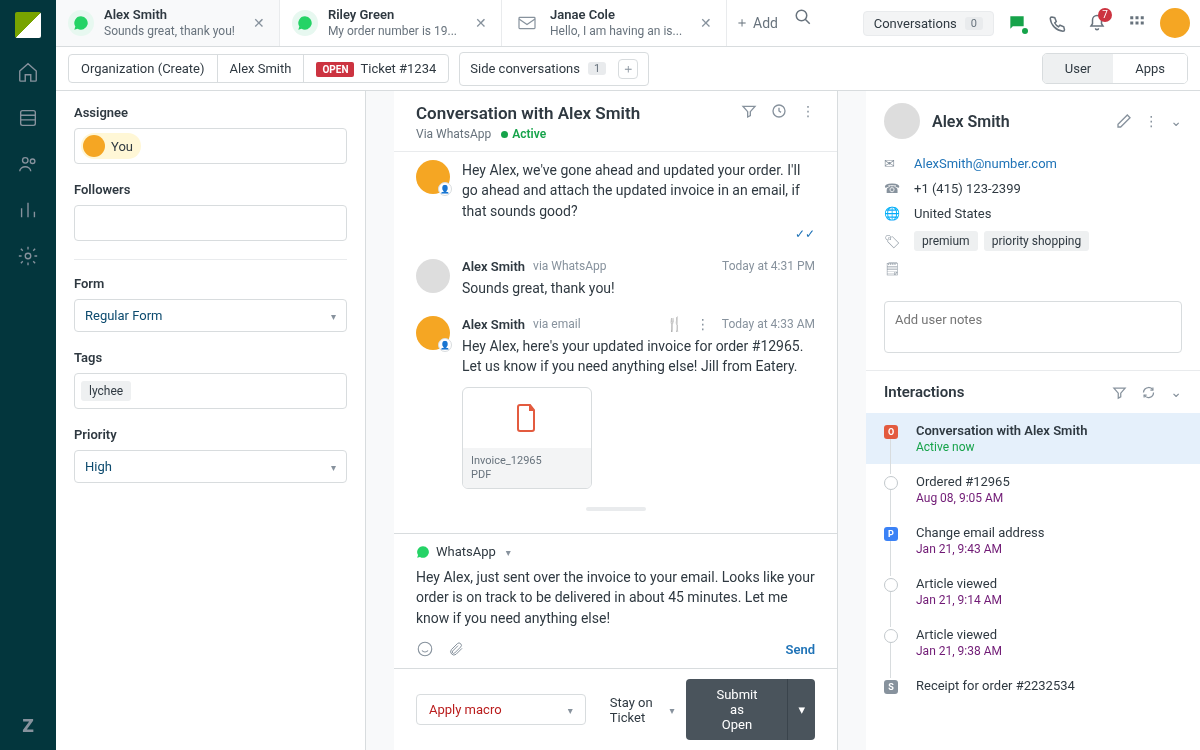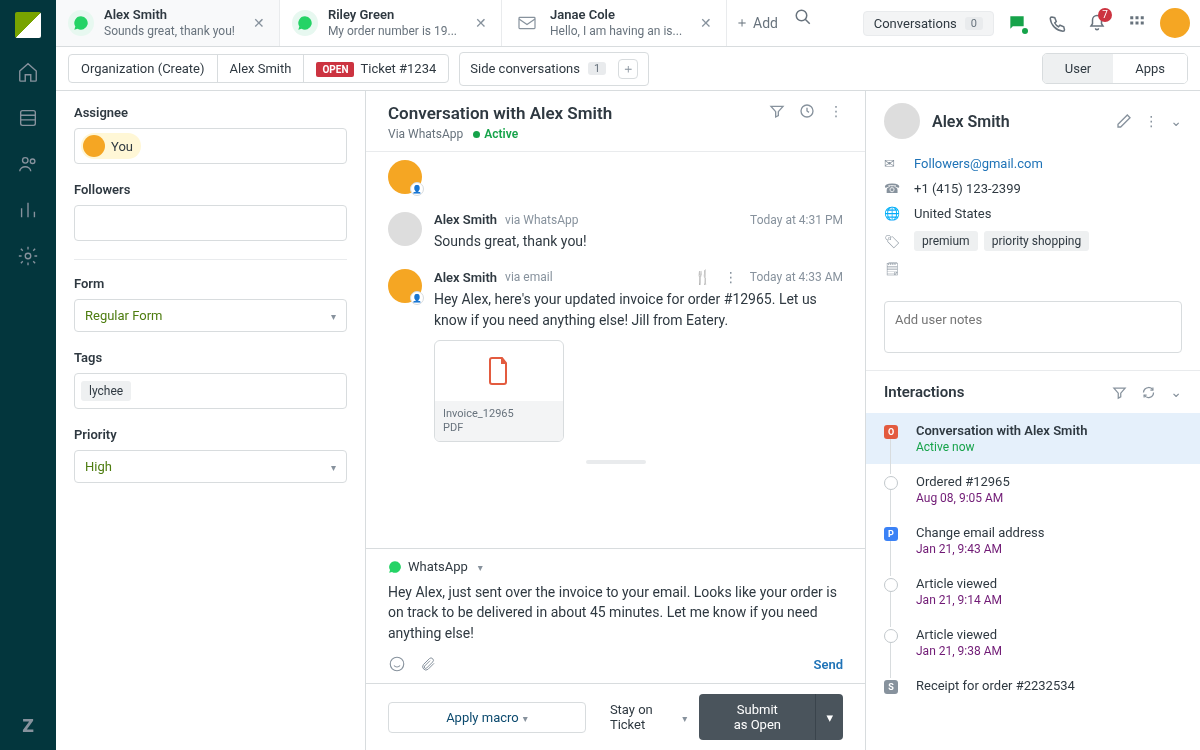--- a/index.html
+++ b/index.html
@@ -44,30 +44,30 @@
 .crumb:last-child { border-right:none; }
 .crumb .open-pill { background:#cc3340; color:#fff; font-size:10px; font-weight:700; padding:2px 6px; border-radius:2px; margin-right:6px; }
 .sidechip { border:1px solid #d8dcde; border-radius:4px; padding:6px 10px; display:flex; align-items:center; gap:8px; font-size:13px; cursor:pointer; }
 .sidechip .plus { border:1px solid #d8dcde; border-radius:4px; width:20px; height:20px; display:flex; align-items:center; justify-content:center; color:#87929d; margin-left:4px; }
 .subbar .sp { flex:1; }
 .seg { display:flex; border:1px solid #d8dcde; border-radius:5px; overflow:hidden; }
 .seg button { border:none; background:#fff; padding:7px 22px; font-size:13px; cursor:pointer; color:#2f3941; }
 .seg button.sel { background:#eef0f1; }
 
 
-.workspace { flex:1; display:flex; min-height:0; }
+.workspace { flex:1; display:flex; min-height:0;gap:28px; }
 
 
 .props { width:310px; background:#fff; border-right:1px solid #d8dcde; padding:14px 18px; overflow-y:auto; }
 .field { margin-bottom:18px; }
 .field-label { font-size:13px; font-weight:600; color:#2f3941; margin-bottom:8px; }
 .pill-input { border:1px solid #d8dcde; border-radius:4px; padding:4px 6px; min-height:36px; display:flex; align-items:center; gap:6px; }
 .you-pill { background:#fff7d6; display:flex; align-items:center; gap:6px; padding:2px 8px 2px 2px; border-radius:14px; font-size:13px; }
 .you-pill .av { width:22px; height:22px; border-radius:50%; background:#f5a623; }
-.select { border:1px solid #d8dcde; border-radius:4px; padding:8px 10px; display:flex; justify-content:space-between; align-items:center; font-size:13px; cursor:pointer; color:#4d7c0f; }
+.select { border:1px solid #d8dcde; border-radius:4px; padding:8px 10px; display:flex; justify-content:space-between; align-items:center; font-size:13px; cursor:pointer; color:#0c4a6e; }
 .tag-chip { background:#eef0f1; border-radius:3px; padding:3px 8px; font-size:12px; display:inline-block; }
 .hr { border:none; border-top:1px solid #e9ebed; margin:6px 0 16px; }
 
 
 .center { flex:1; display:flex; flex-direction:column; min-width:0; background:#fff; border-right:1px solid #d8dcde; }
 .conv-head { padding:12px 22px 10px; border-bottom:1px solid #e9ebed; display:flex; align-items:flex-start; }
 .conv-head-left { flex:1; }
 .conv-title { font-size:17px; font-weight:600; }
 .conv-sub { font-size:12px; color:#68737d; margin-top:4px; display:flex; align-items:center; gap:10px; }
 .status-dot { width:7px; height:7px; background:#16a34a; border-radius:50%; display:inline-block; margin-right:4px; }
@@ -93,21 +93,21 @@
 .divider { height:4px; width:60px; background:#e9ebed; border-radius:2px; margin:6px auto 0; }
 
 .composer { border-top:1px solid #d8dcde; }
 .comp-head { padding:10px 22px 4px; display:flex; align-items:center; gap:6px; font-size:13px; color:#2f3941; cursor:pointer; }
 .comp-body { padding:4px 22px 8px; }
 .comp-text { font-size:14px; color:#2f3941; line-height:1.45; min-height:56px; }
 .comp-actions { display:flex; align-items:center; padding:4px 22px 10px; gap:14px; color:#87929d; }
 .comp-actions .send { margin-left:auto; color:#1f73b7; font-weight:600; cursor:pointer; font-size:13px; }
 
 .footer { border-top:1px solid #d8dcde; padding:10px 22px; display:flex; align-items:center; gap:12px; background:#fff; }
-.macro { border:1px solid #d8dcde; border-radius:4px; padding:7px 12px; display:flex; align-items:center; width:240px; justify-content:center; font-size:13px; cursor:pointer; color:#0c4a6e; }
+.macro { border:1px solid #d8dcde; border-radius:4px; padding:7px 12px; display:flex; align-items:center; width:240px; justify-content:space-between; font-size:13px; cursor:pointer; color:#b91c1c; }
 .footer .sp { flex:1; }
 .stay { font-size:13px; color:#2f3941; cursor:pointer; display:flex; align-items:center; gap:6px; }
 .submit { display:flex; }
 .submit button { background:#4a545c; color:#fff; border:none; padding:8px 30px; font-size:13px; cursor:pointer; }
 .submit button:first-child { border-radius:4px 0 0 4px; }
 .submit button:last-child { border-radius:0 4px 4px 0; border-left:1px solid #3a444c; padding:8px 10px; }
 
 
 .rpanel { width:334px; background:#fff; display:flex; flex-direction:column; overflow:hidden; }
 .rp-head { padding:12px 18px; display:flex; align-items:center; gap:12px; }
@@ -345,20 +345,26 @@
               </span>
             <span>⋮</span>
           </div>
         </div>
 
         <div class="conv-body">
           <div class="msg">
             <div class="msg-av agent">
                 <span class="mini">👤</span>
               </div>
+            <div class="msg-main">
+              <div class="msg-text">Hey Alex, we've gone ahead and updated your order. I'll go ahead and attach the updated invoice in an email, if that sounds good?</div>
+              <div style="display:flex">
+                  <span class="msg-check">✓✓</span>
+                </div>
+            </div>
           </div>
 
           <div class="msg">
             <div class="msg-av cust"></div>
             <div class="msg-main">
               <div class="msg-head">
                 <span class="msg-name">Alex Smith</span>
                 <span class="msg-via">via WhatsApp</span>
                 <span class="msg-time">Today at 4:31 PM</span>
               </div>
@@ -452,21 +458,21 @@
                   <path d="M17 3l4 4L7 21H3v-4z"></path>
                 </svg>
               </span>
             <span>⋮</span>
             <span>⌄</span>
           </div>
         </div>
         <div class="rp-details">
           <div class="rp-row">
               <span class="ic">✉</span>
-              <a>Followers@gmail.com</a>
+              <a>AlexSmith@number.com</a>
             </div>
           <div class="rp-row">
               <span class="ic">☎</span>
               <span>+1 (415) 123-2399</span>
             </div>
           <div class="rp-row">
               <span class="ic">🌐</span>
               <span>United States</span>
             </div>
           <div class="rp-row">

